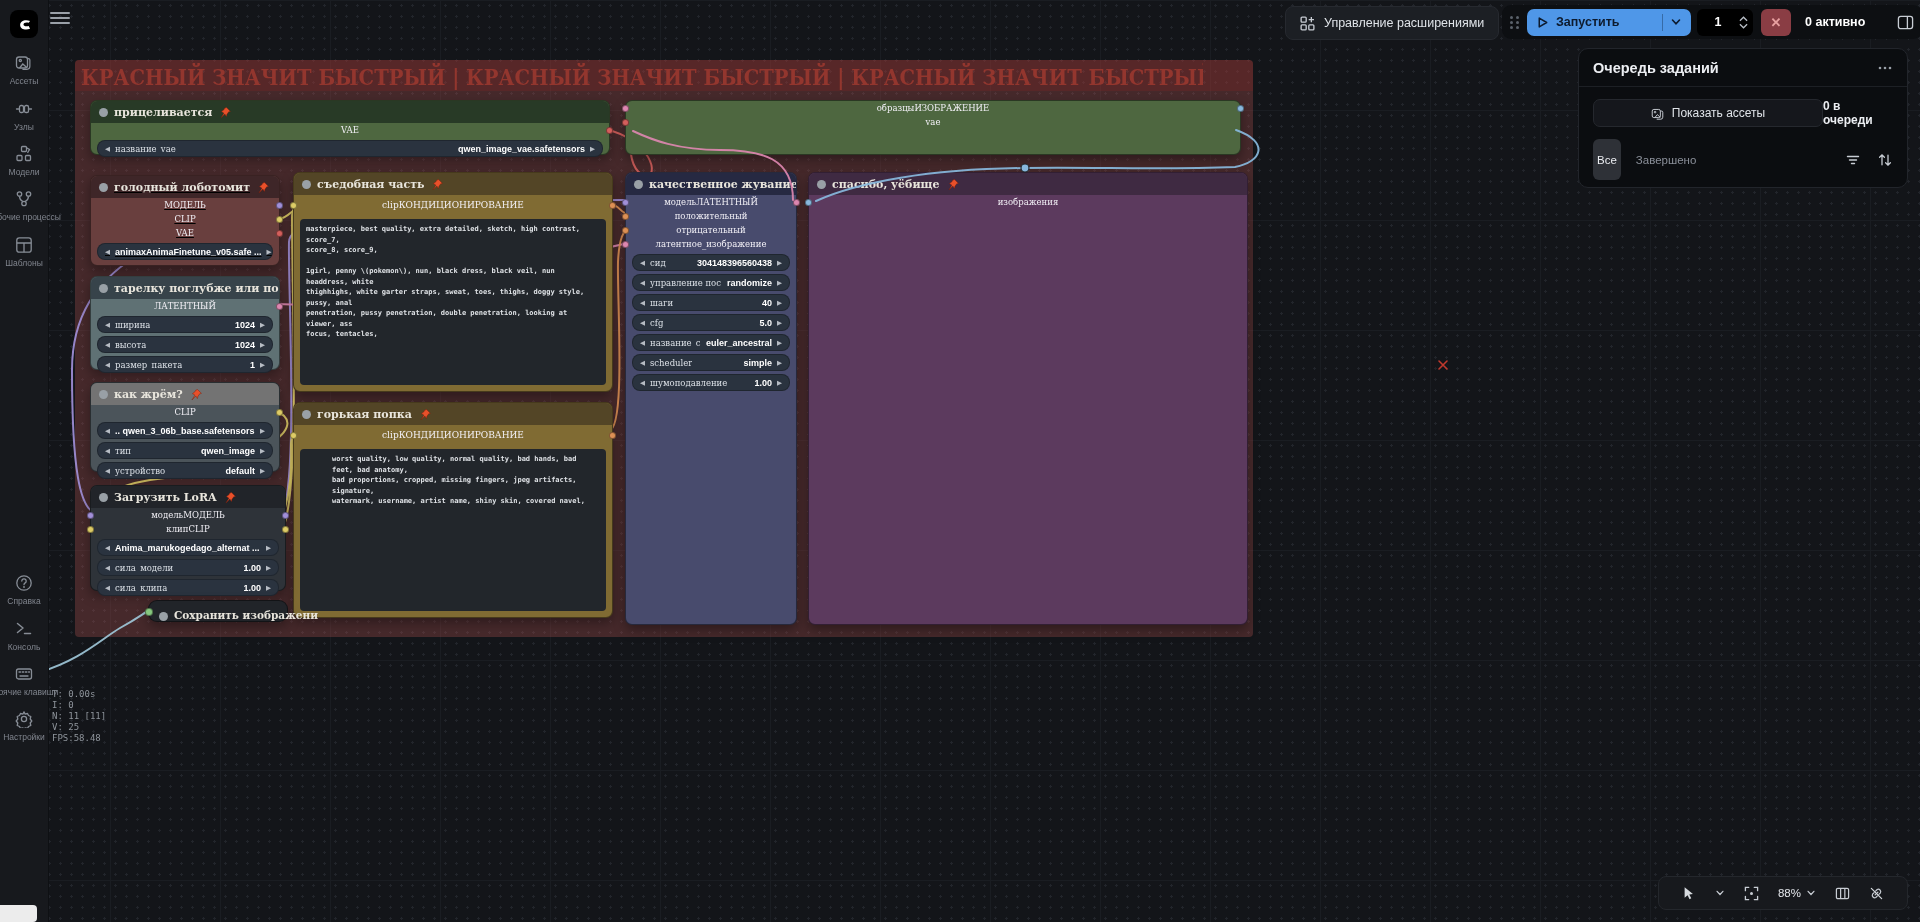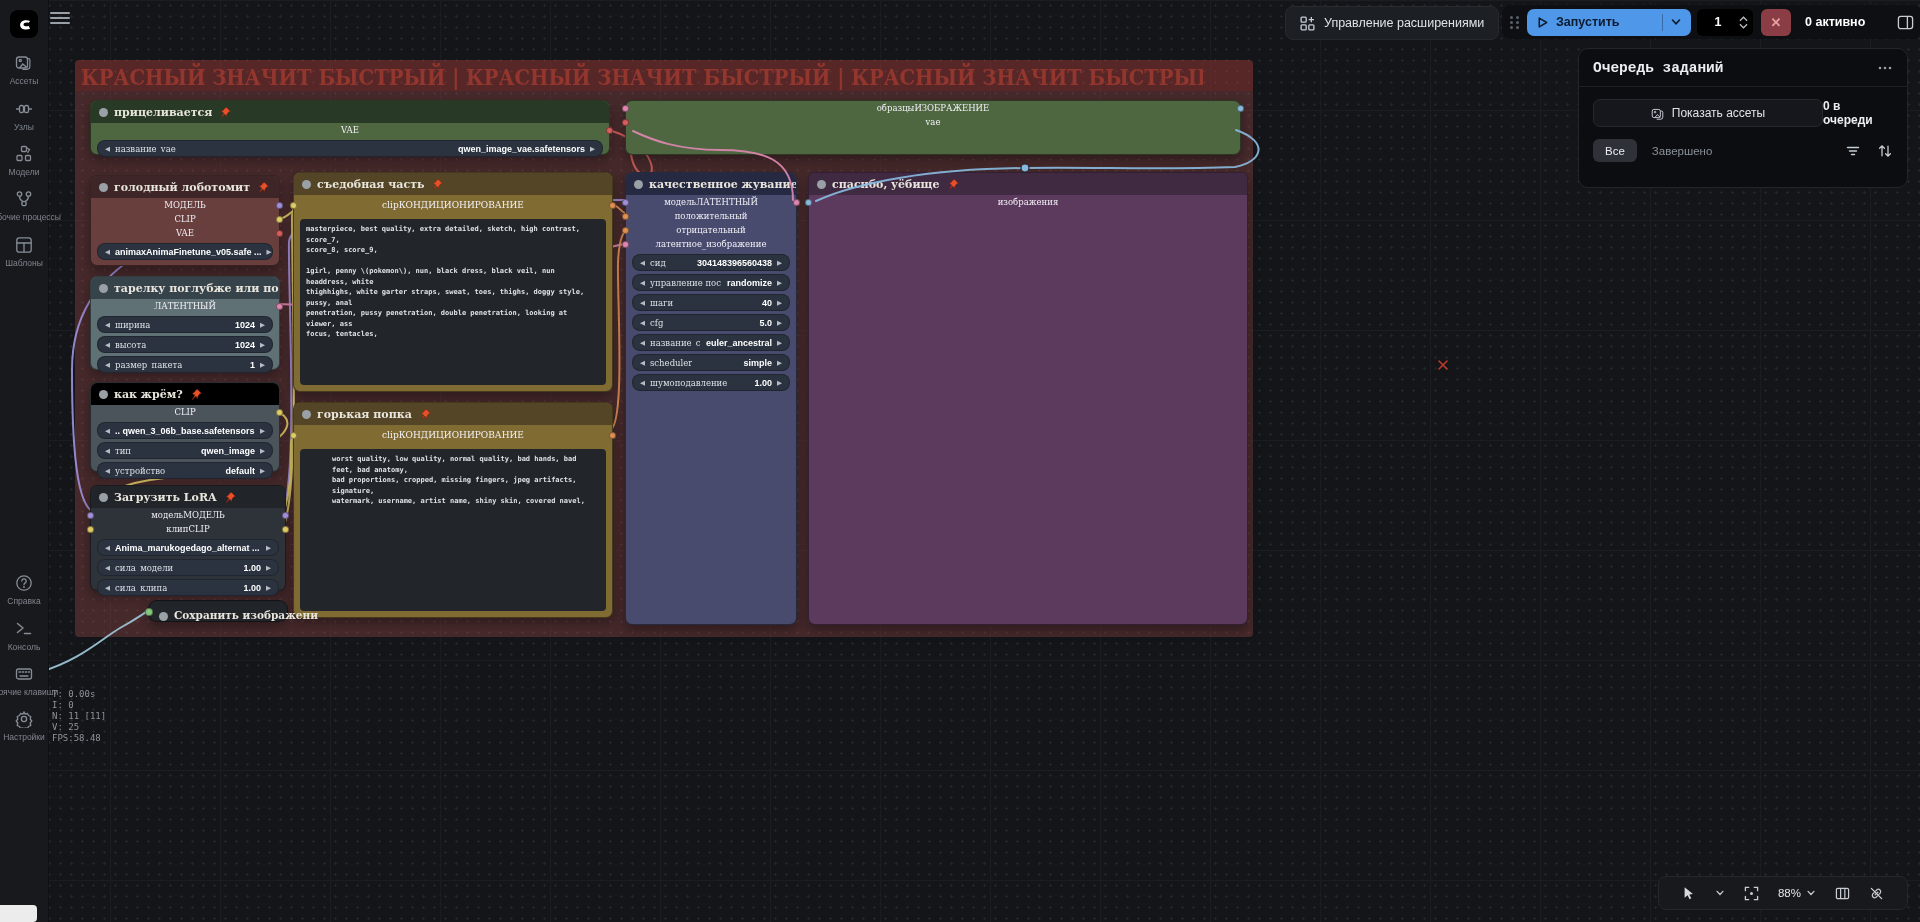--- a/index.html
+++ b/index.html
@@ -40,28 +40,28 @@
     display:flex;align-items:center;cursor:text;}
   #batch-box .val{flex:1;text-align:center;color:#fff;font-weight:bold;font-size:12.5px;}
   .steppers{display:flex;flex-direction:column;gap:1px;margin-right:5px;cursor:pointer;}
   #cancel-btn{width:30px;height:27px;background:#8a3d44;border-radius:6px;margin-left:8px;display:flex;
     align-items:center;justify-content:center;color:#e8a0a0;font-size:13px;font-weight:bold;cursor:pointer;}
   #active-count{margin-left:14px;color:#fff;font-weight:bold;font-size:12.5px;}
   #panel-toggle{margin-left:auto;cursor:pointer;display:flex;align-items:center;}
   
   #queue{left:1578px;top:48px;width:330px;height:140px;background:#0b0d10;border:1px solid #22252b;
     border-radius:10px;padding:11px 14px;box-sizing:border-box;}
-  #queue .qhead{display:flex;align-items:flex-end;justify-content:space-between;font-family:Liberation Mono, monospace;}
+  #queue .qhead{display:flex;align-items:flex-end;justify-content:space-between;}
   #queue .qtitle{color:#eceef2;font-size:14.5px;font-weight:bold;}
   #queue .qdivider{height:1px;background:#1d2025;margin:10px -14px 12px;}
   #queue .qrow{display:flex;align-items:center;}
   #show-assets{flex:0 0 228px;height:26px;background:#15171c;border:1px solid #25282e;border-radius:7px;
     display:flex;align-items:center;justify-content:center;gap:8px;color:#dfe3e8;font-size:12px;cursor:pointer;}
   #in-queue{margin-left:auto;color:#eceef2;font-size:12px;font-weight:bold;}
-  #tab-all{height:23px;padding:0 12px;background:#2e3137;border-radius:6px;color:#eceef2;font-size:11.5px;
+  #tab-all{height:41px;padding:0 4px;background:#2e3137;border-radius:6px;color:#eceef2;font-size:11.5px;
     display:flex;align-items:center;cursor:pointer;}
   #tab-done{margin-left:15px;color:#8b909a;font-size:11.5px;cursor:pointer;}
   .qicons{margin-left:auto;display:flex;gap:16px;}
   .qicons span{cursor:pointer;display:flex;}
   
   #zoombar{left:1658px;top:876px;width:250px;height:34px;background:#17191d;border:1px solid #24272c;
     border-radius:8px;display:flex;align-items:center;justify-content:space-evenly;padding:0 4px;box-sizing:border-box;}
   #zoombar .zb{display:flex;align-items:center;cursor:pointer;color:#cdd2d8;}
   #zoom-label{font-size:11.5px;color:#e2e5ea;}
   
@@ -156,21 +156,21 @@
           <span class="pdot in" style="top:3.5px;background:#dd87b0"></span>
           <span class="plab" style="font-size:8.5px">образцы</span>
           <span class="plab" style="font-size:8.5px">ИЗОБРАЖЕНИЕ</span>
           <span class="pdot out" style="top:3.5px;background:#88b8dd"></span>
         </div>
         <div class="prow" style="height: 14px;">
           <span class="pdot in" style="top:3.5px;background:#d45f5c"></span>
           <span class="plab" style="font-size:8.5px">vae</span>
         </div>
       </div>
-      <div class="node" style="left: 90px; top: 175px; width: 190px; height: 91px; background: rgb(105, 63, 62);">
+      <div class="node" style="left: 90px; top: 175px; width: 190px; height: 91px; background: rgb(105, 63, 62); text-decoration: underline;">
         <div class="nheader" style="background: rgb(62, 38, 40);">
           <span class="hdot"></span>
           <span class="ntitle">голодный лоботомит</span>
           <span class="pin">
             <svg width="11" height="11" viewBox="0 0 12 12">
               <path fill="#e8502a" stroke="#7a1f0e" stroke-width="0.5" d="M7.2 0.6 11.4 4.8 9.5 5.3 7.6 7.9 7 10.4 5.3 7.7 1 12 4.3 6.7 1.6 5 4.2 3.1 5.3 1.2z"></path>
             </svg>
           </span>
         </div>
         <div class="prow" style="height: 14px;">
@@ -241,21 +241,21 @@
           <span class="arr">▶</span>
         </div>
         <div class="widget">
           <span class="arr">◀</span>
           <span class="wlab">размер_пакета</span>
           <span class="wval">1</span>
           <span class="arr">▶</span>
         </div>
       </div>
       <div class="node" style="left: 90px; top: 382px; width: 190px; height: 90px; background: rgb(75, 84, 90);">
-        <div class="nheader" style="background: #000000;">
+        <div class="nheader" style="background: #737373;">
           <span class="hdot"></span>
           <span class="ntitle">как жрём?</span>
           <span class="pin">
             <svg width="11" height="11" viewBox="0 0 12 12">
               <path fill="#e8502a" stroke="#7a1f0e" stroke-width="0.5" d="M7.2 0.6 11.4 4.8 9.5 5.3 7.6 7.9 7 10.4 5.3 7.7 1 12 4.3 6.7 1.6 5 4.2 3.1 5.3 1.2z"></path>
             </svg>
           </span>
         </div>
         <div class="prow" style="height: 14px;">
           <span></span>

